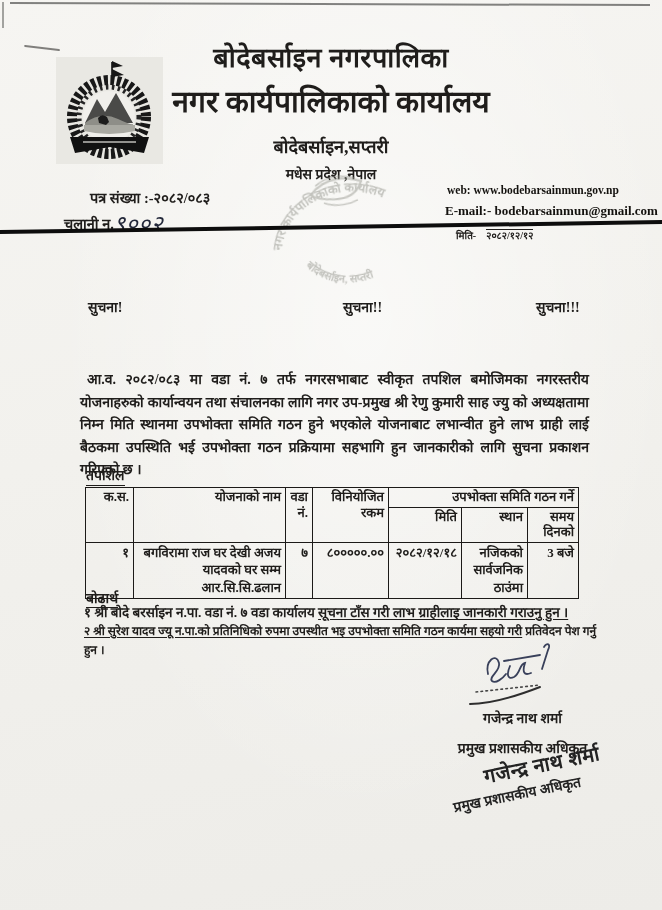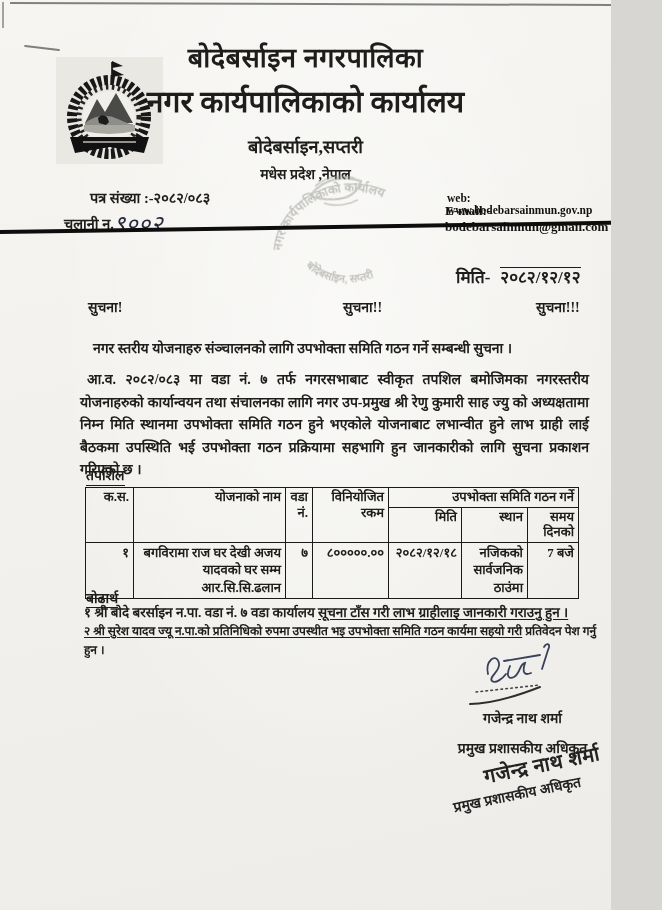--- a/index.html
+++ b/index.html
@@ -1,40 +1,40 @@
 <!DOCTYPE html>
 <html><head>
 <meta charset="utf-8">
 <style>
   html,body{margin:0;padding:0;background:#d8d6d2;}
   .page{
-    position:relative; width:611px; height:910px; overflow:hidden;
+    position:relative; width:662px; height:910px; overflow:hidden;
     background:
       radial-gradient(ellipse at 55% 35%, rgba(255,255,255,.55), rgba(0,0,0,0) 60%),
       linear-gradient(168deg,#f6f5f2 0%,#f2f1ed 45%,#edece8 100%);
     font-family:"Liberation Serif","DejaVu Serif",serif;
     color:#1f1d1b;
   }
   .abs{position:absolute;}
   
   .scan-top-line{left:10px; top:3px; width:640px; height:2px; background:#5a5a58; opacity:.75; transform:rotate(.2deg);}
   .scan-corner{left:2px; top:2px; width:2px; height:26px; background:#6a6a68; opacity:.6;}
   .scan-dash{left:24px; top:47px; width:36px; height:2px; background:#63625f; opacity:.8; transform:rotate(7deg); border-radius:2px;}
   
   .t-muni{left:0; right:0; top:38px; text-align:center; font-size:27px; font-weight:700; letter-spacing:.5px;}
   .t-office{left:0; right:0; top:80px; text-align:center; font-size:30px; font-weight:700;}
   .t-addr1{left:0; right:0; top:134px; text-align:center; font-size:18px; font-weight:700;}
   .t-addr2{left:0; right:0; top:164px; text-align:center; font-size:14px; font-weight:700;}
   .emblem{left:56px; top:57px; width:107px; height:107px;}
   .letter-no{left:55px; top:187px; font-size:14.5px; font-weight:600;margin-left:35px;}
   .chalani{left:64px; top:205px; font-size:14.5px; font-weight:600;}
   .hand-no{font-family:cursive; font-style:italic; font-size:22px; font-weight:400; color:#23283a; letter-spacing:1px; position:relative; top:2px;}
-  .web{left:447px; top:184px; font-size:11.5px; font-weight:600; color:#14120f;margin-top:8px;}
+  .web{left:447px; top:184px; font-size:11.5px; font-weight:600; color:#14120f;}
   .email{left:445px; top:203px; font-size:13px; font-weight:600; color:#14120f;}
-  .miti{left:456px; top:228px; font-size:17px; font-weight:700;margin-top:37px;}
+  .miti{left:456px; top:228px; font-size:10px; font-weight:700;}
   .miti .dval{margin-left:10px; border-top:1.5px solid #1f1d1b; padding-top:0;}
   .divider{left:-6px; top:225px; width:676px; height:3.6px; background:#0d0d0d; transform:rotate(-.85deg); z-index:3;}
   
   .round-stamp{left:258px; top:148px; width:176px; height:158px; opacity:.5; transform:rotate(-9deg); filter:blur(.4px); z-index:2;}
   
   .notice{top:297px; font-size:14px; font-weight:700;}
   .n1{left:88px;} .n2{left:343px;} .n3{left:536px;}
   .subject{left:0; right:6px; top:338px; text-align:center; font-size:14px; font-weight:700;}
   .body-par{left:80px; top:369px; width:509px; font-size:14px; line-height:22.6px; text-align:justify; text-indent:7px; font-weight:600;}
   .tapsil{left:86px; top:465px; font-size:14px; font-weight:700; border-bottom:1.5px solid #1f1d1b; padding-bottom:1px;}
@@ -116,21 +116,20 @@
       </g>
     </svg>
   </div>
 
   <div class="abs divider"></div>
 
   <span class="abs notice n1">सुचना!</span>
   <span class="abs notice n2">सुचना!!</span>
   <span class="abs notice n3">सुचना!!!</span>
 
-  <div class="abs subject">नगर स्तरीय योजनाहरु संञ्चालनको लागि उपभोक्ता समिति गठन गर्ने सम्बन्धी सुचना ।</div>
 
   <div class="abs body-par">आ.व. २०८२/०८३ मा वडा नं. ७ तर्फ नगरसभाबाट स्वीकृत तपशिल बमोजिमका  नगरस्तरीय योजनाहरुको कार्यान्वयन तथा संचालनका लागि  नगर उप-प्रमुख श्री रेणु कुमारी साह ज्यु को अध्यक्षतामा निम्न  मिति  स्थानमा उपभोक्ता समिति गठन हुने भएकोले योजनाबाट लभान्वीत हुने लाभ ग्राही लाई बैठकमा उपस्थिति भई उपभोक्ता गठन  प्रक्रियामा सहभागि हुन जानकारीको लागि सुचना प्रकाशन गरिएको छ ।</div>
 
   <span class="abs tapsil">तपशिल</span>
 
   <table class="details">
     <colgroup>
       <col style="width:48px">
         <col style="width:152px">
         <col style="width:27px">
@@ -152,21 +151,21 @@
       <th>स्थान</th>
       <th>समय दिनको</th>
     </tr>
     <tr class="data-row">
       <td>१</td>
       <td class="cell-name">बगविरामा राज घर देखी अजय यादवको घर सम्म आर.सि.सि.ढलान</td>
       <td>७</td>
       <td>८०००००.००</td>
       <td class="cell-date">२०८२/१२/१८</td>
       <td>नजिकको सार्वजनिक ठाउंमा</td>
-      <td class="cell-time">7 बजे</td>
+      <td class="cell-time">3 बजे</td>
     </tr>
   </tbody>
     </table>
 
   <span class="abs bod-label">बोढार्थ</span>
   <div class="abs bod-item1">
     <span>१ श्री बोदे बरर्साइन न.पा. वडा नं. ७ वडा कार्यालय </span><span class="u">सूचना टाँस गरी लाभ ग्राहीलाइ जानकारी गराउनु हुन ।</span>
   </div>
   <div class="abs bod-item2">
     <span class="u">२ श्री सुरेश यादव ज्यू न.पा.को प्रतिनिधिको रुपमा उपस्थीत भइ उपभोक्ता समिति गठन कार्यमा सहयो गरी</span><span> प्रतिवेदन पेश गर्नु हुन ।</span>

